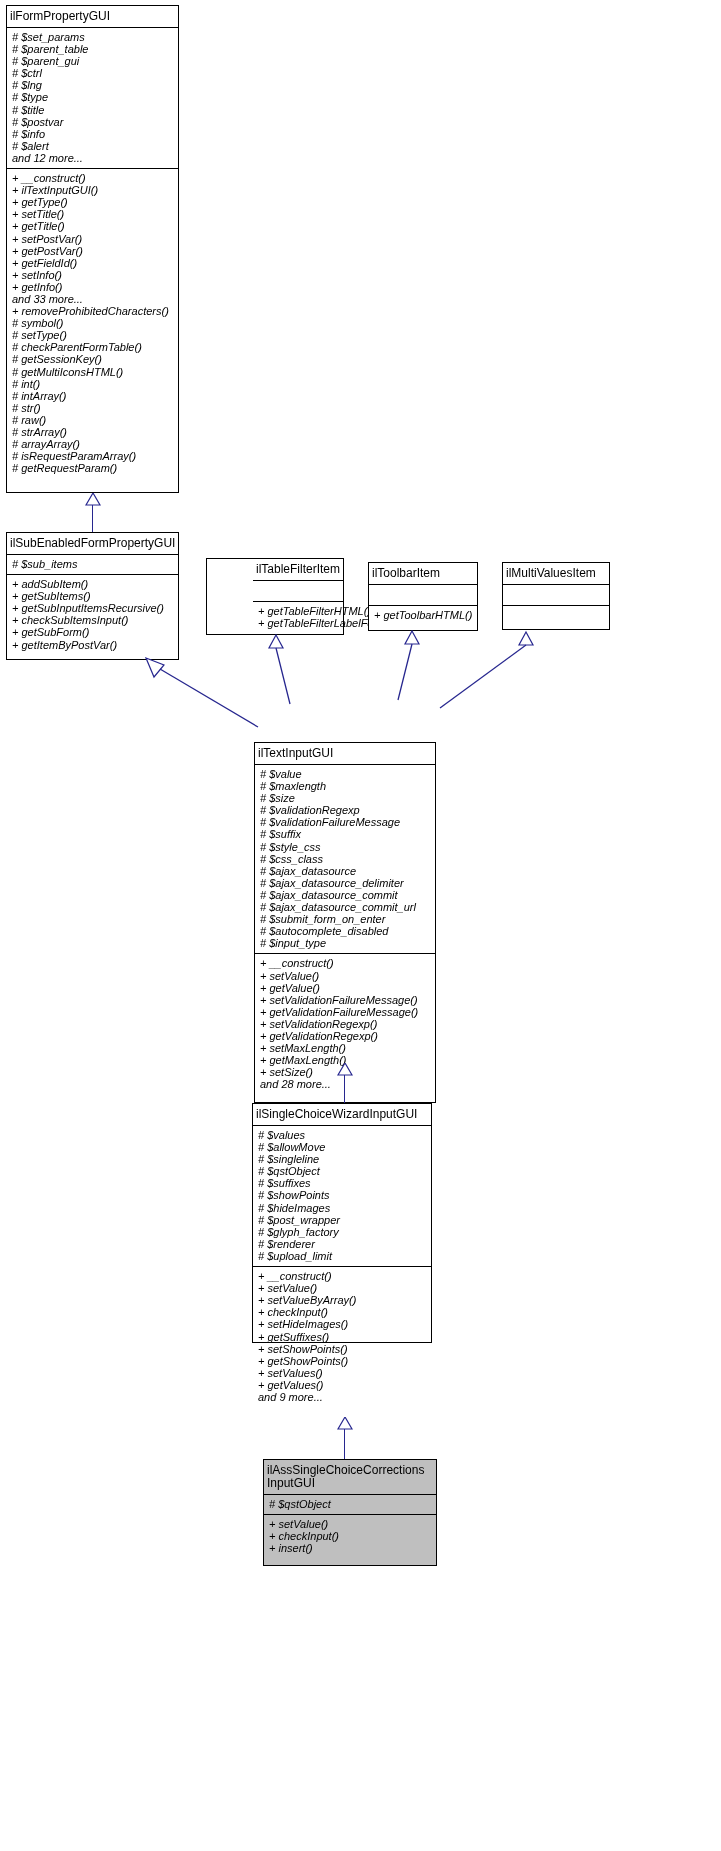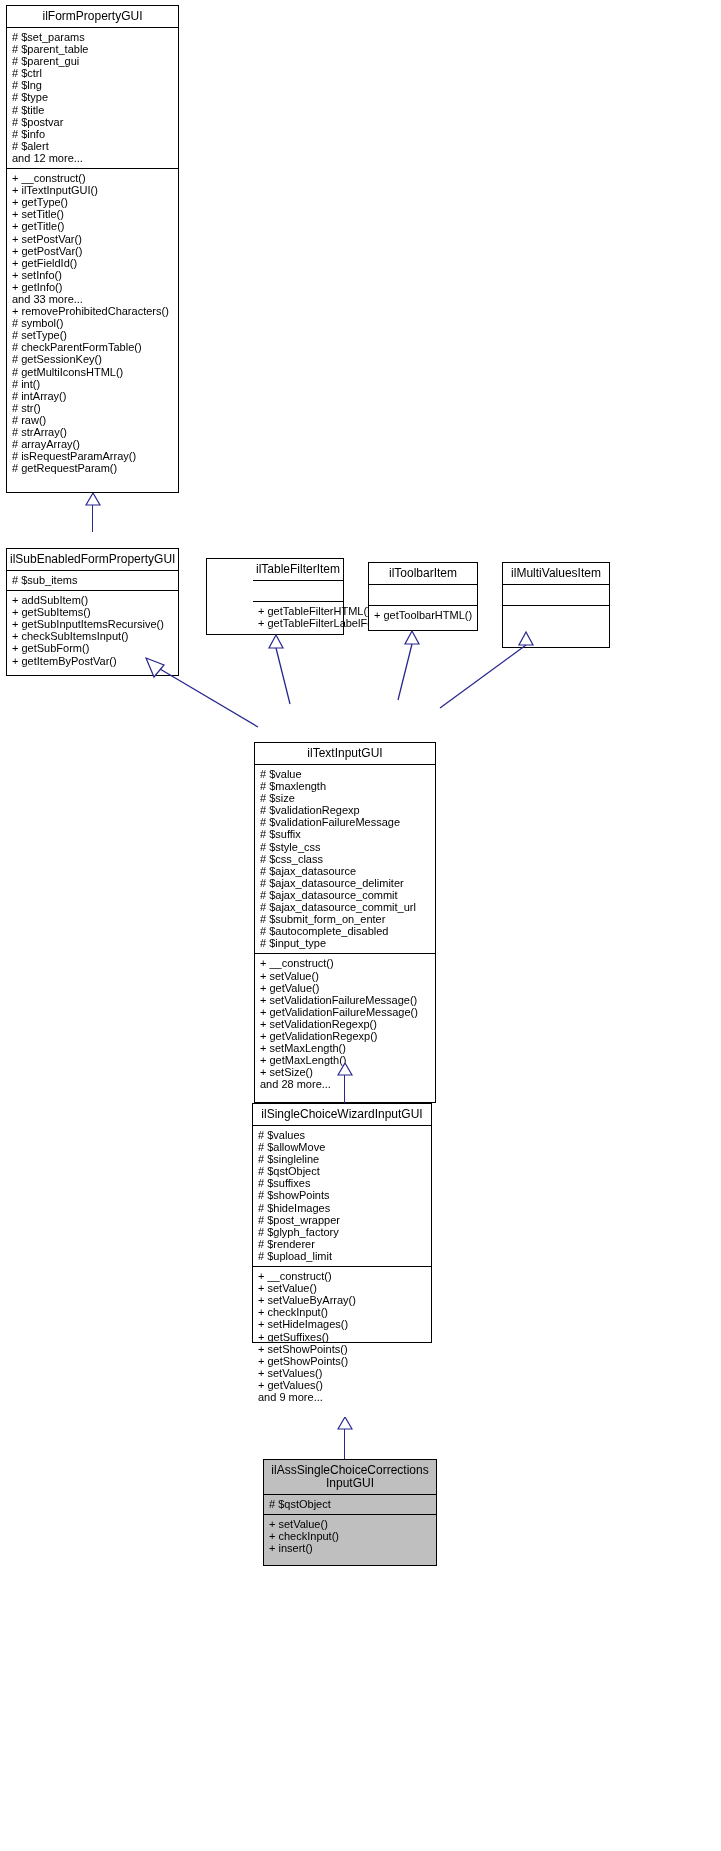--- a/index.html
+++ b/index.html
@@ -27,21 +27,20 @@
     border: 1px solid #000000;
     background: #ffffff;
     font-size: 11px;
     line-height: 12.1px;
     color: #000000;
   }
   .uml-box.filled {
     background: #bfbfbf;
   }
   .uml-title {
-    text-align: center;
     padding: 4px 3px 4px 3px;
     font-size: 12px;
     line-height: 13px;
     white-space: pre-line;
     border-bottom: 1px solid #000000;
   }
   .uml-section {
     padding: 3px 5px 4px 5px;
     border-bottom: 1px solid #000000;
   }
@@ -49,20 +48,21 @@
     border-bottom: none;
   }
   .uml-section.empty {
     min-height: 10px;
     padding: 5px 5px;
   }
   .uml-section ul {
     list-style: none;
     margin: 0;
     padding: 0;
+    font-style: italic;
   }
   .uml-section li {
     white-space: nowrap;
     margin: 0;
     padding: 0;
   }
   
   .edge {
     position: absolute;
     background: #27278f;
@@ -127,21 +127,21 @@
     </div>
   </div>
 
   <div class="arrow-wrap" style="left:85px; top:493px;">
     <svg width="16" height="13" viewBox="0 0 16 13">
       <polygon points="8,0 15,12 1,12" fill="#ffffff" stroke="#27278f" stroke-width="1.2"></polygon>
     </svg>
   </div>
   <div class="edge edge-v" style="left:92px; top:505px; height:27px;"></div>
 
-  <div class="uml-box" style="left:6px; top:532px; width:173px; height:128px;margin-top:16px;">
+  <div class="uml-box" style="left:6px; top:532px; width:173px; height:128px;">
     <div class="uml-title">ilSubEnabledFormPropertyGUI</div>
     <div class="uml-section">
       <ul>
           <li># $sub_items</li>
         </ul>
     </div>
     <div class="uml-section last">
       <ul>
           <li>+ addSubItem()</li>
           <li>+ getSubItems()</li>
@@ -171,21 +171,21 @@
     <div class="uml-section empty">
       <ul></ul>
     </div>
     <div class="uml-section last">
       <ul>
           <li>+ getToolbarHTML()</li>
         </ul>
     </div>
   </div>
 
-  <div class="uml-box" style="left:502px; top:562px; width:108px; height:86px;">
+  <div class="uml-box" style="left:502px; top:562px; width:108px; height:68px;">
     <div class="uml-title">ilMultiValuesItem</div>
     <div class="uml-section empty">
       <ul></ul>
     </div>
     <div class="uml-section last empty">
       <ul></ul>
     </div>
   </div>
 
   <div class="diag-line" style="left:140px; top:655px; width:130px; height:120px;">

